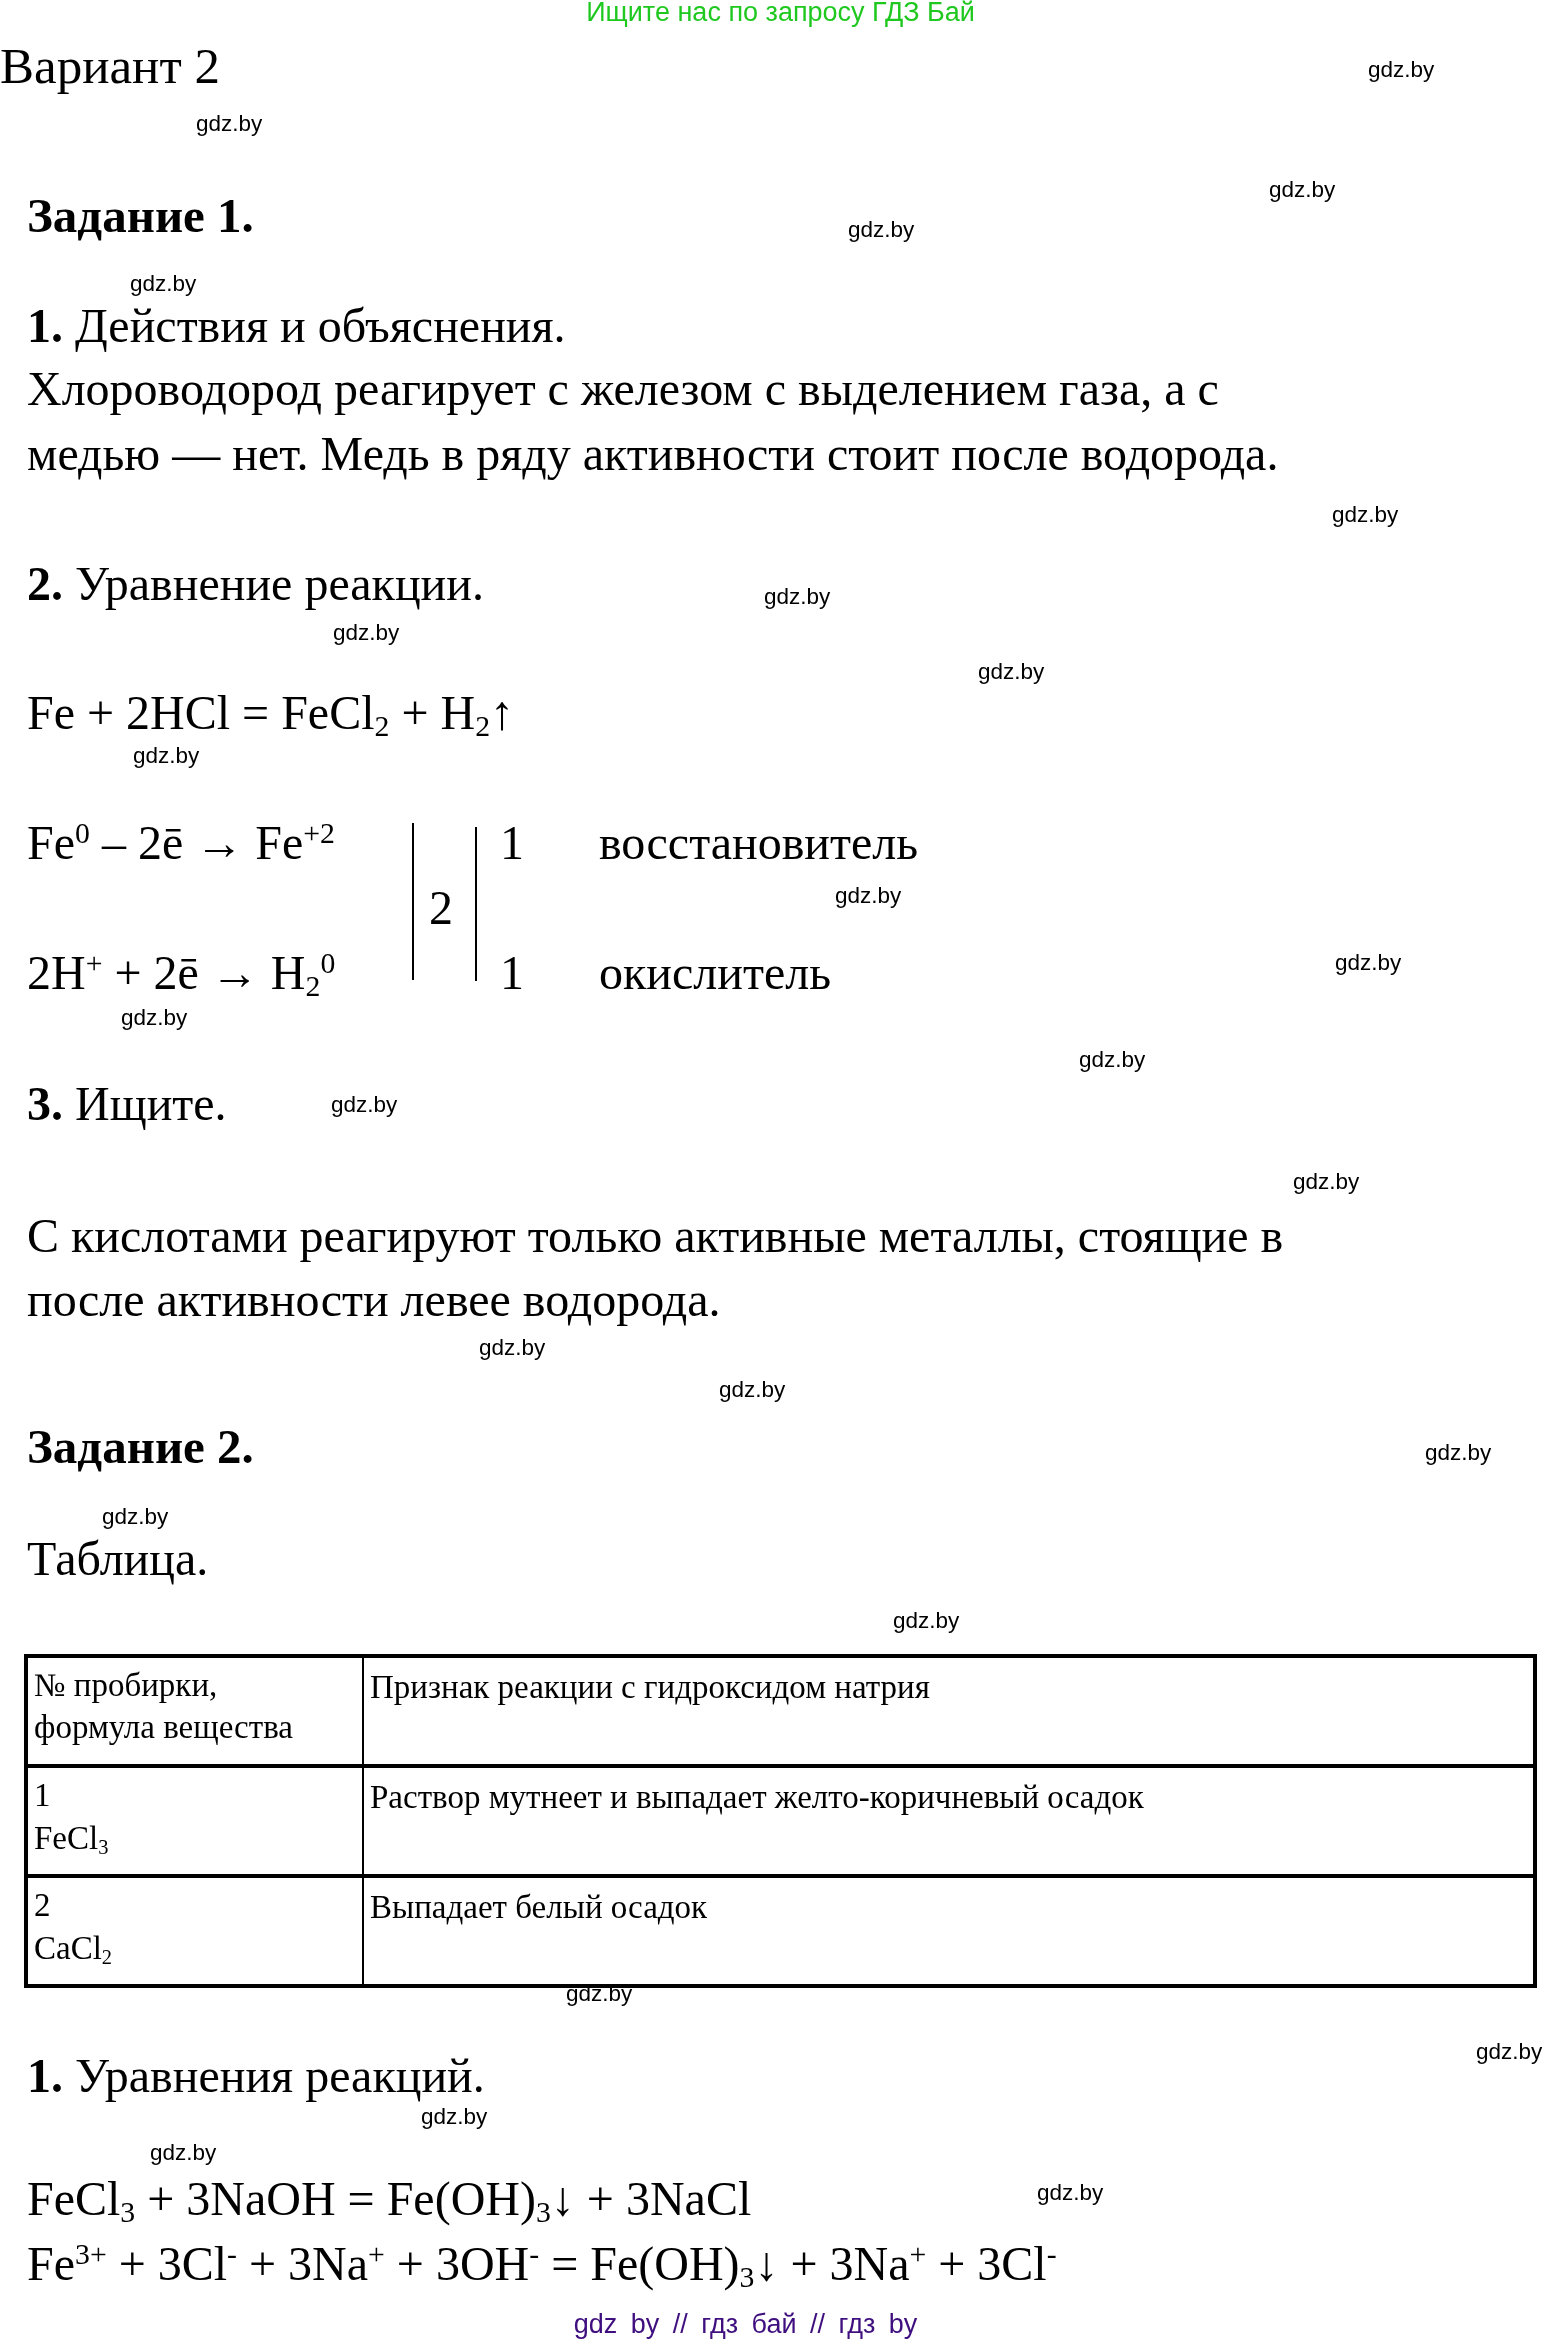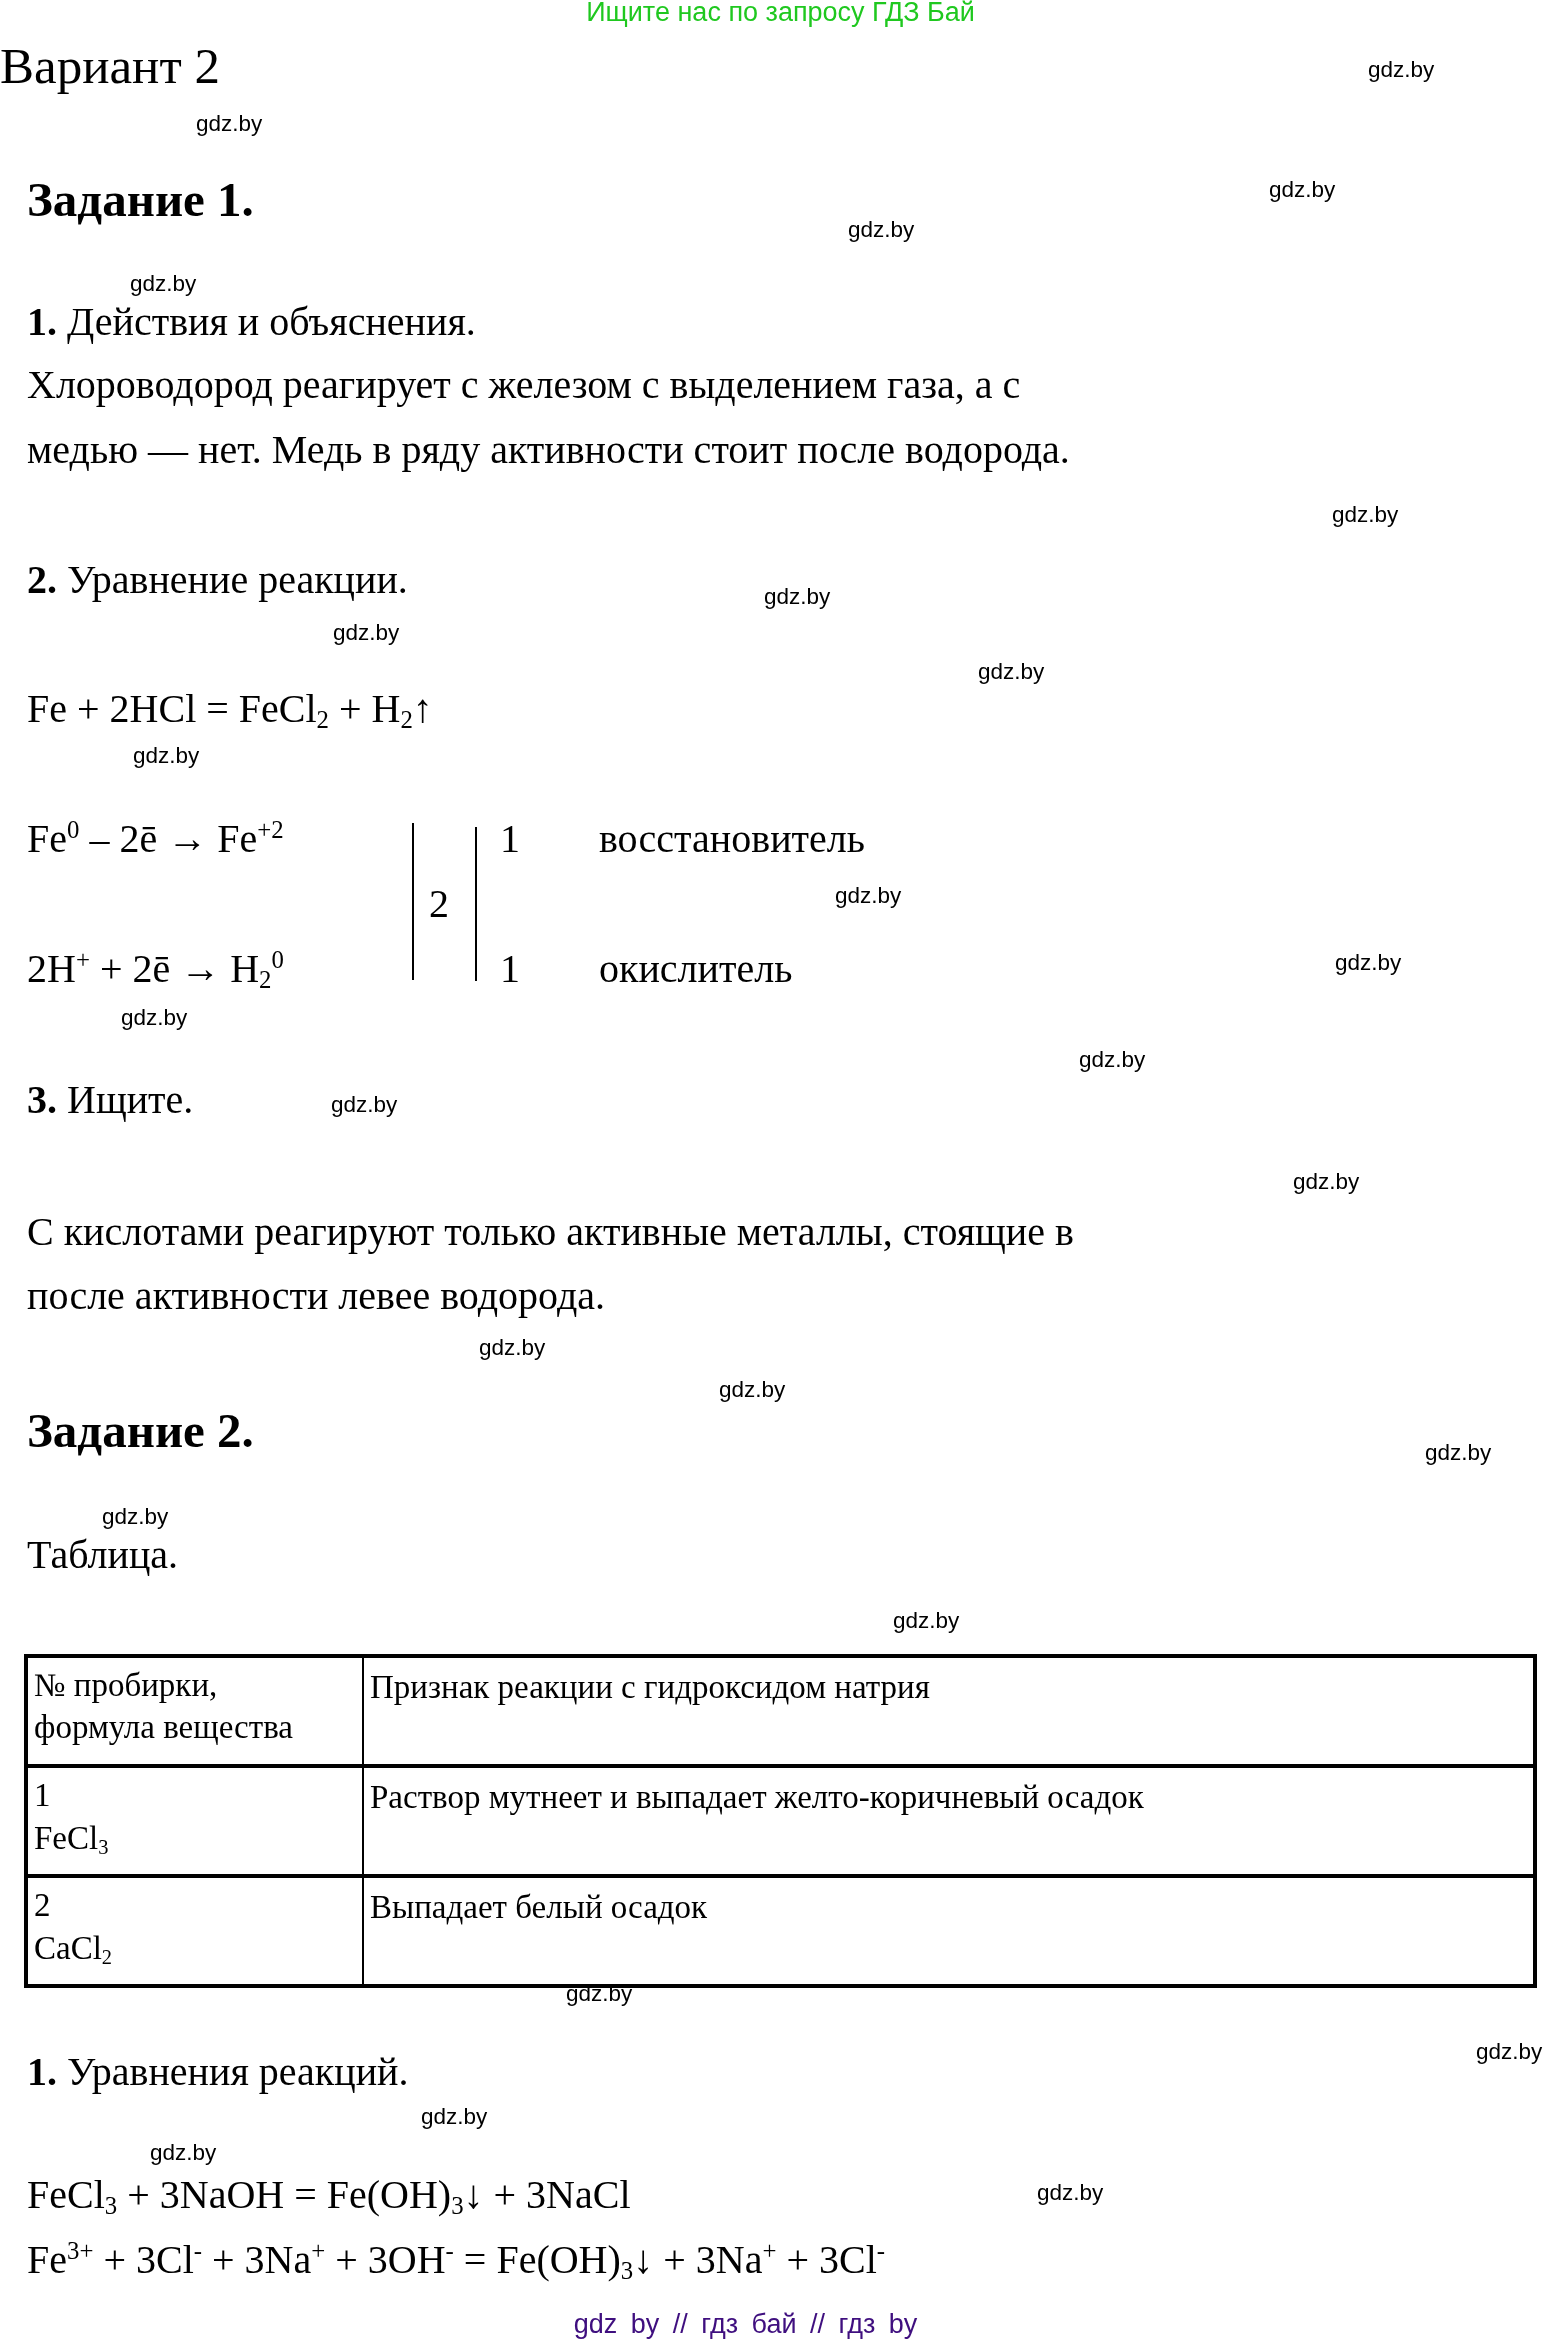--- a/index.html
+++ b/index.html
@@ -4,22 +4,22 @@
 <style>
   html, body { margin:0; padding:0; background:#ffffff; }
   body { width:1561px; height:2342px; position:relative; overflow:hidden;
          font-family:"Liberation Serif", "DejaVu Serif", serif; color:#000; }
   .abs { position:absolute; white-space:nowrap; }
   .hdr { left:0; width:1561px; text-align:center; top:-3px; font-family:"Liberation Sans", sans-serif;
          font-size:27px; color:#1fc81f; }
   .ftr { left:0; width:1491px; text-align:center; top:2309px; font-family:"Liberation Sans", sans-serif;
          font-size:27px; color:#3f0f7f; word-spacing:6px; }
   .title { left:0; width:1561px; text-align:left; top:37px; font-size:51px; }
-  .h { font-size:49px; font-weight:bold; left:27px; }
-  .t { font-size:40px; left:27px; }
+  .h { font-size:49px; font-weight:bold; left:27px;margin-top:16px; }
+  .t { font-size:48px; left:27px; }
   .t b { font-weight:bold; }
   .wm { font-family:"Liberation Sans", sans-serif; font-size:22.5px; color:#000; }
   sub, sup { font-size:0.62em; line-height:0; }
   sub { vertical-align:-0.25em; }
   sup { vertical-align:0.55em; }
   .vline { position:absolute; width:2.2px; background:#000; }
   table.tbl { position:absolute; left:24px; top:1654px; width:1513px; border-collapse:collapse;
               font-size:33px; }
   table.tbl td { border:2.2px solid #000; vertical-align:top; padding:7.5px 6px; }
   table.tbl { border:4.5px solid #000; }

